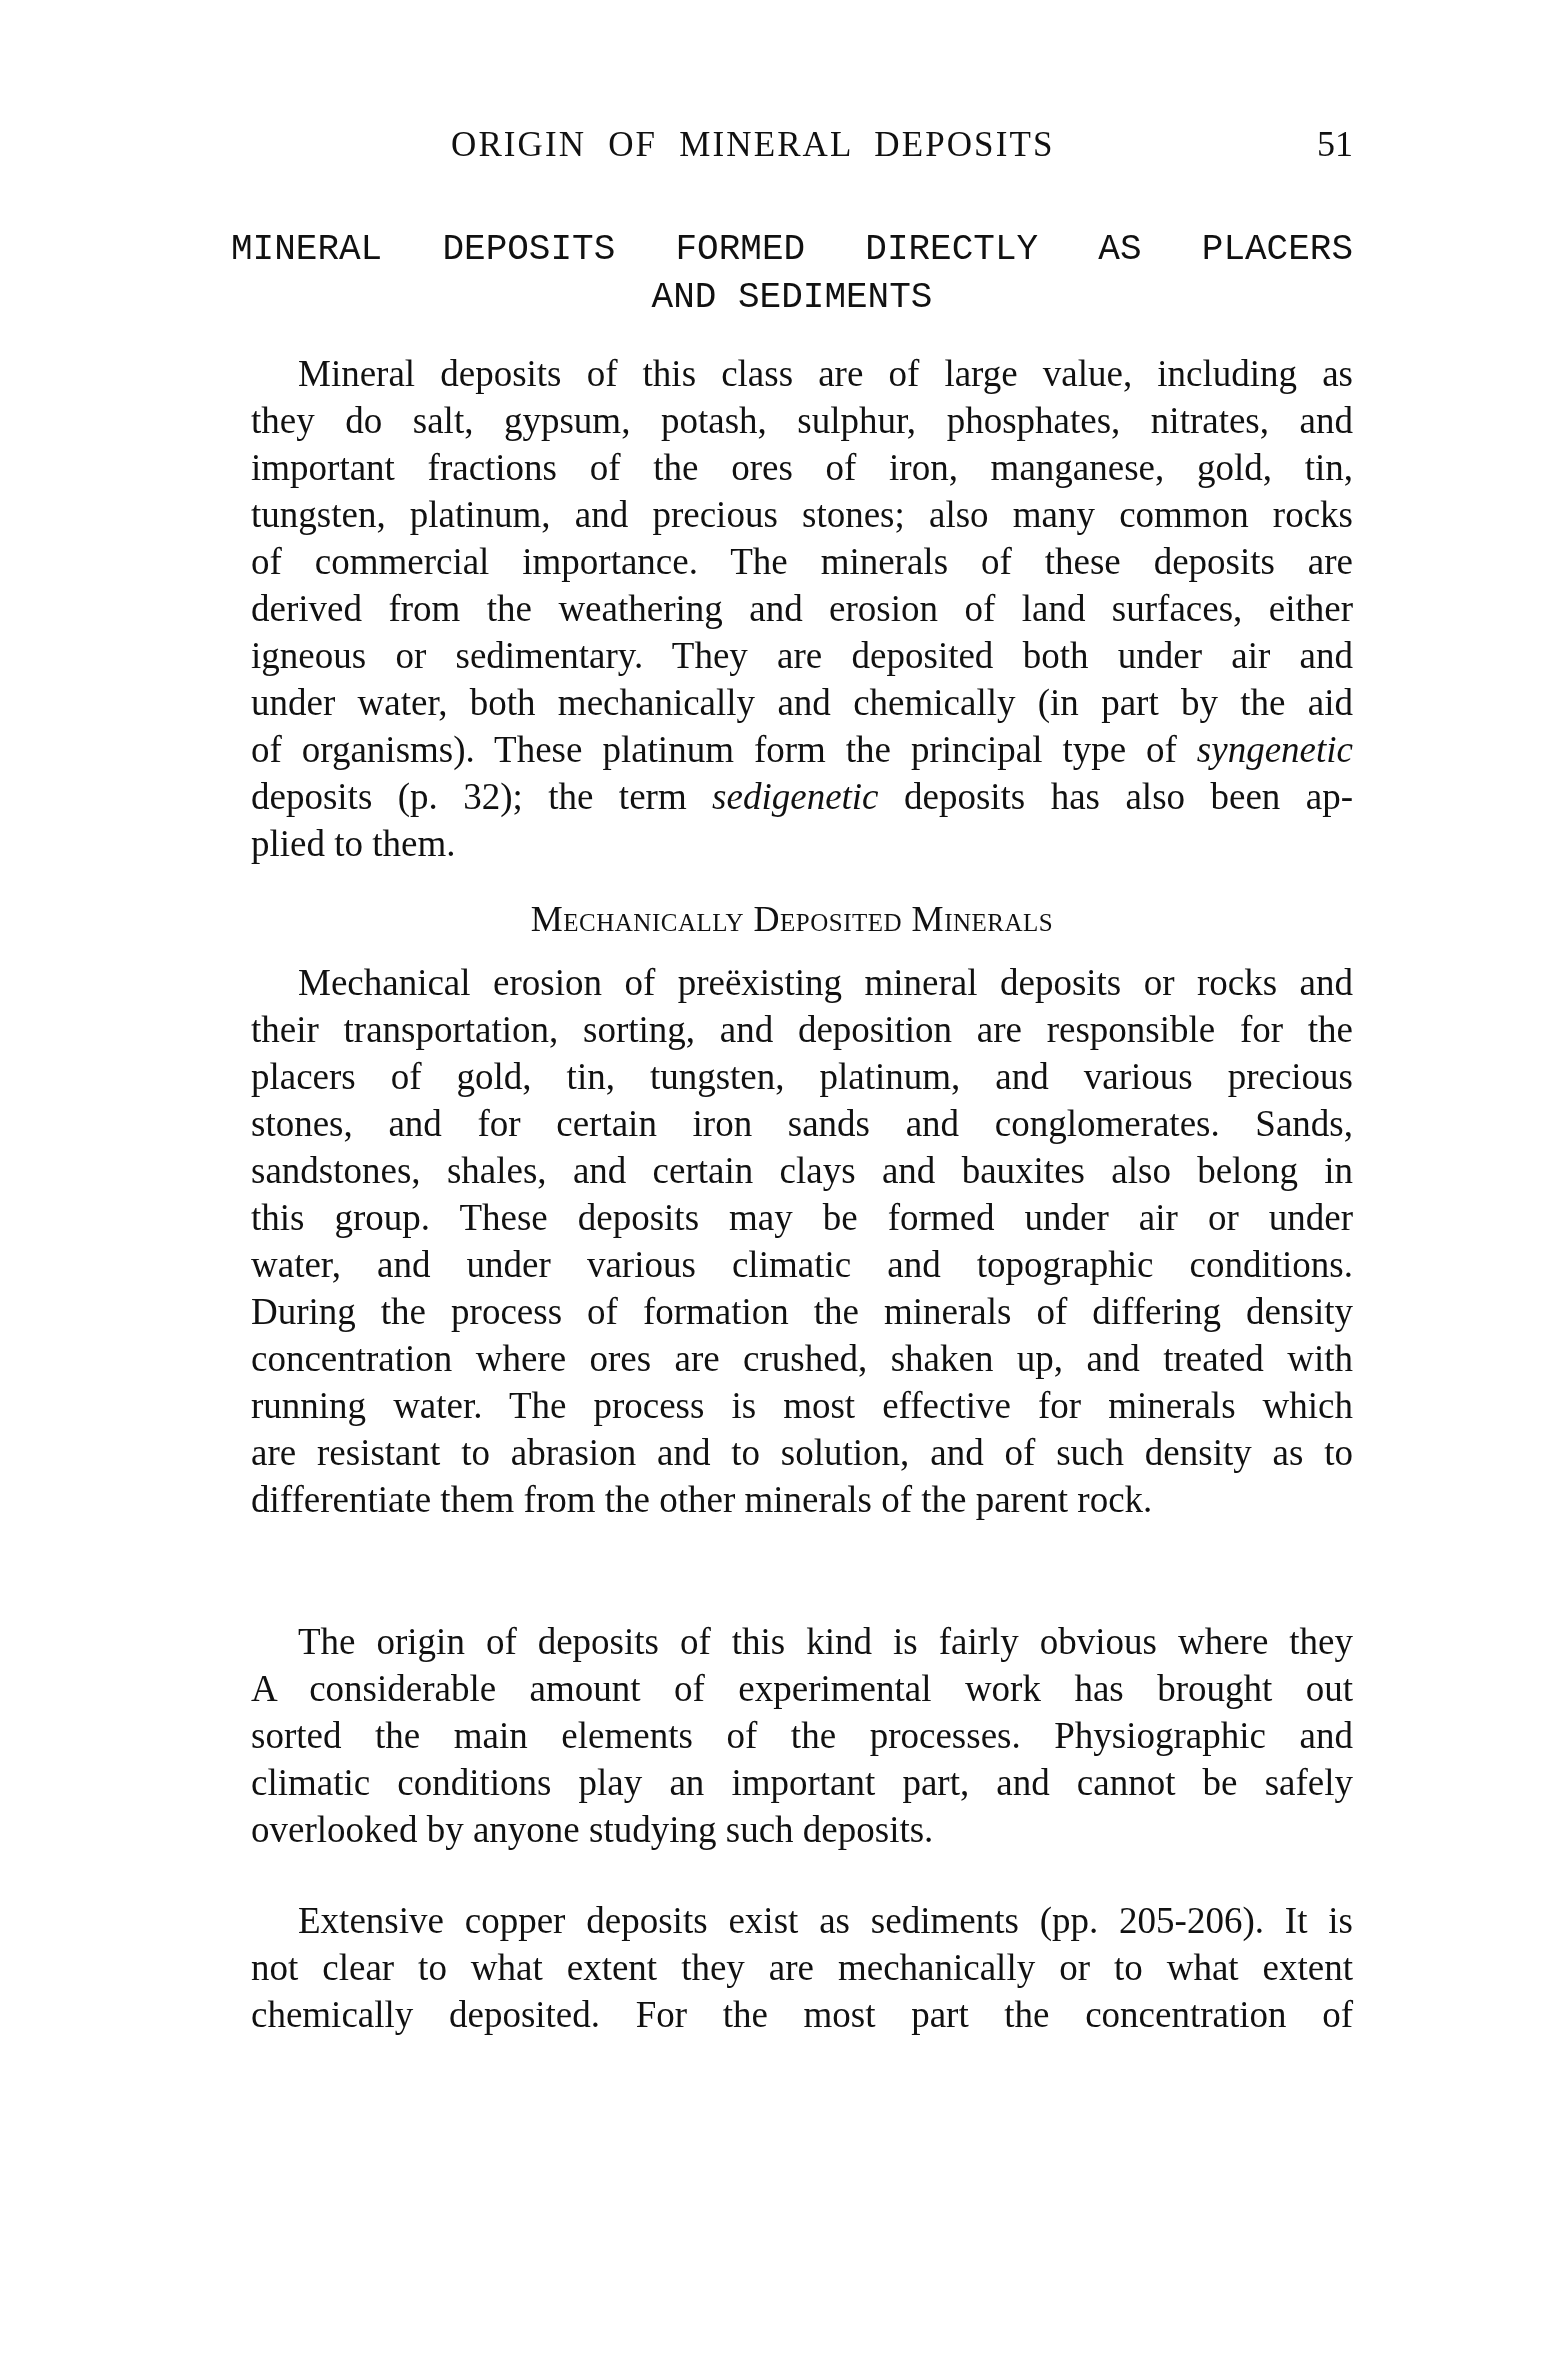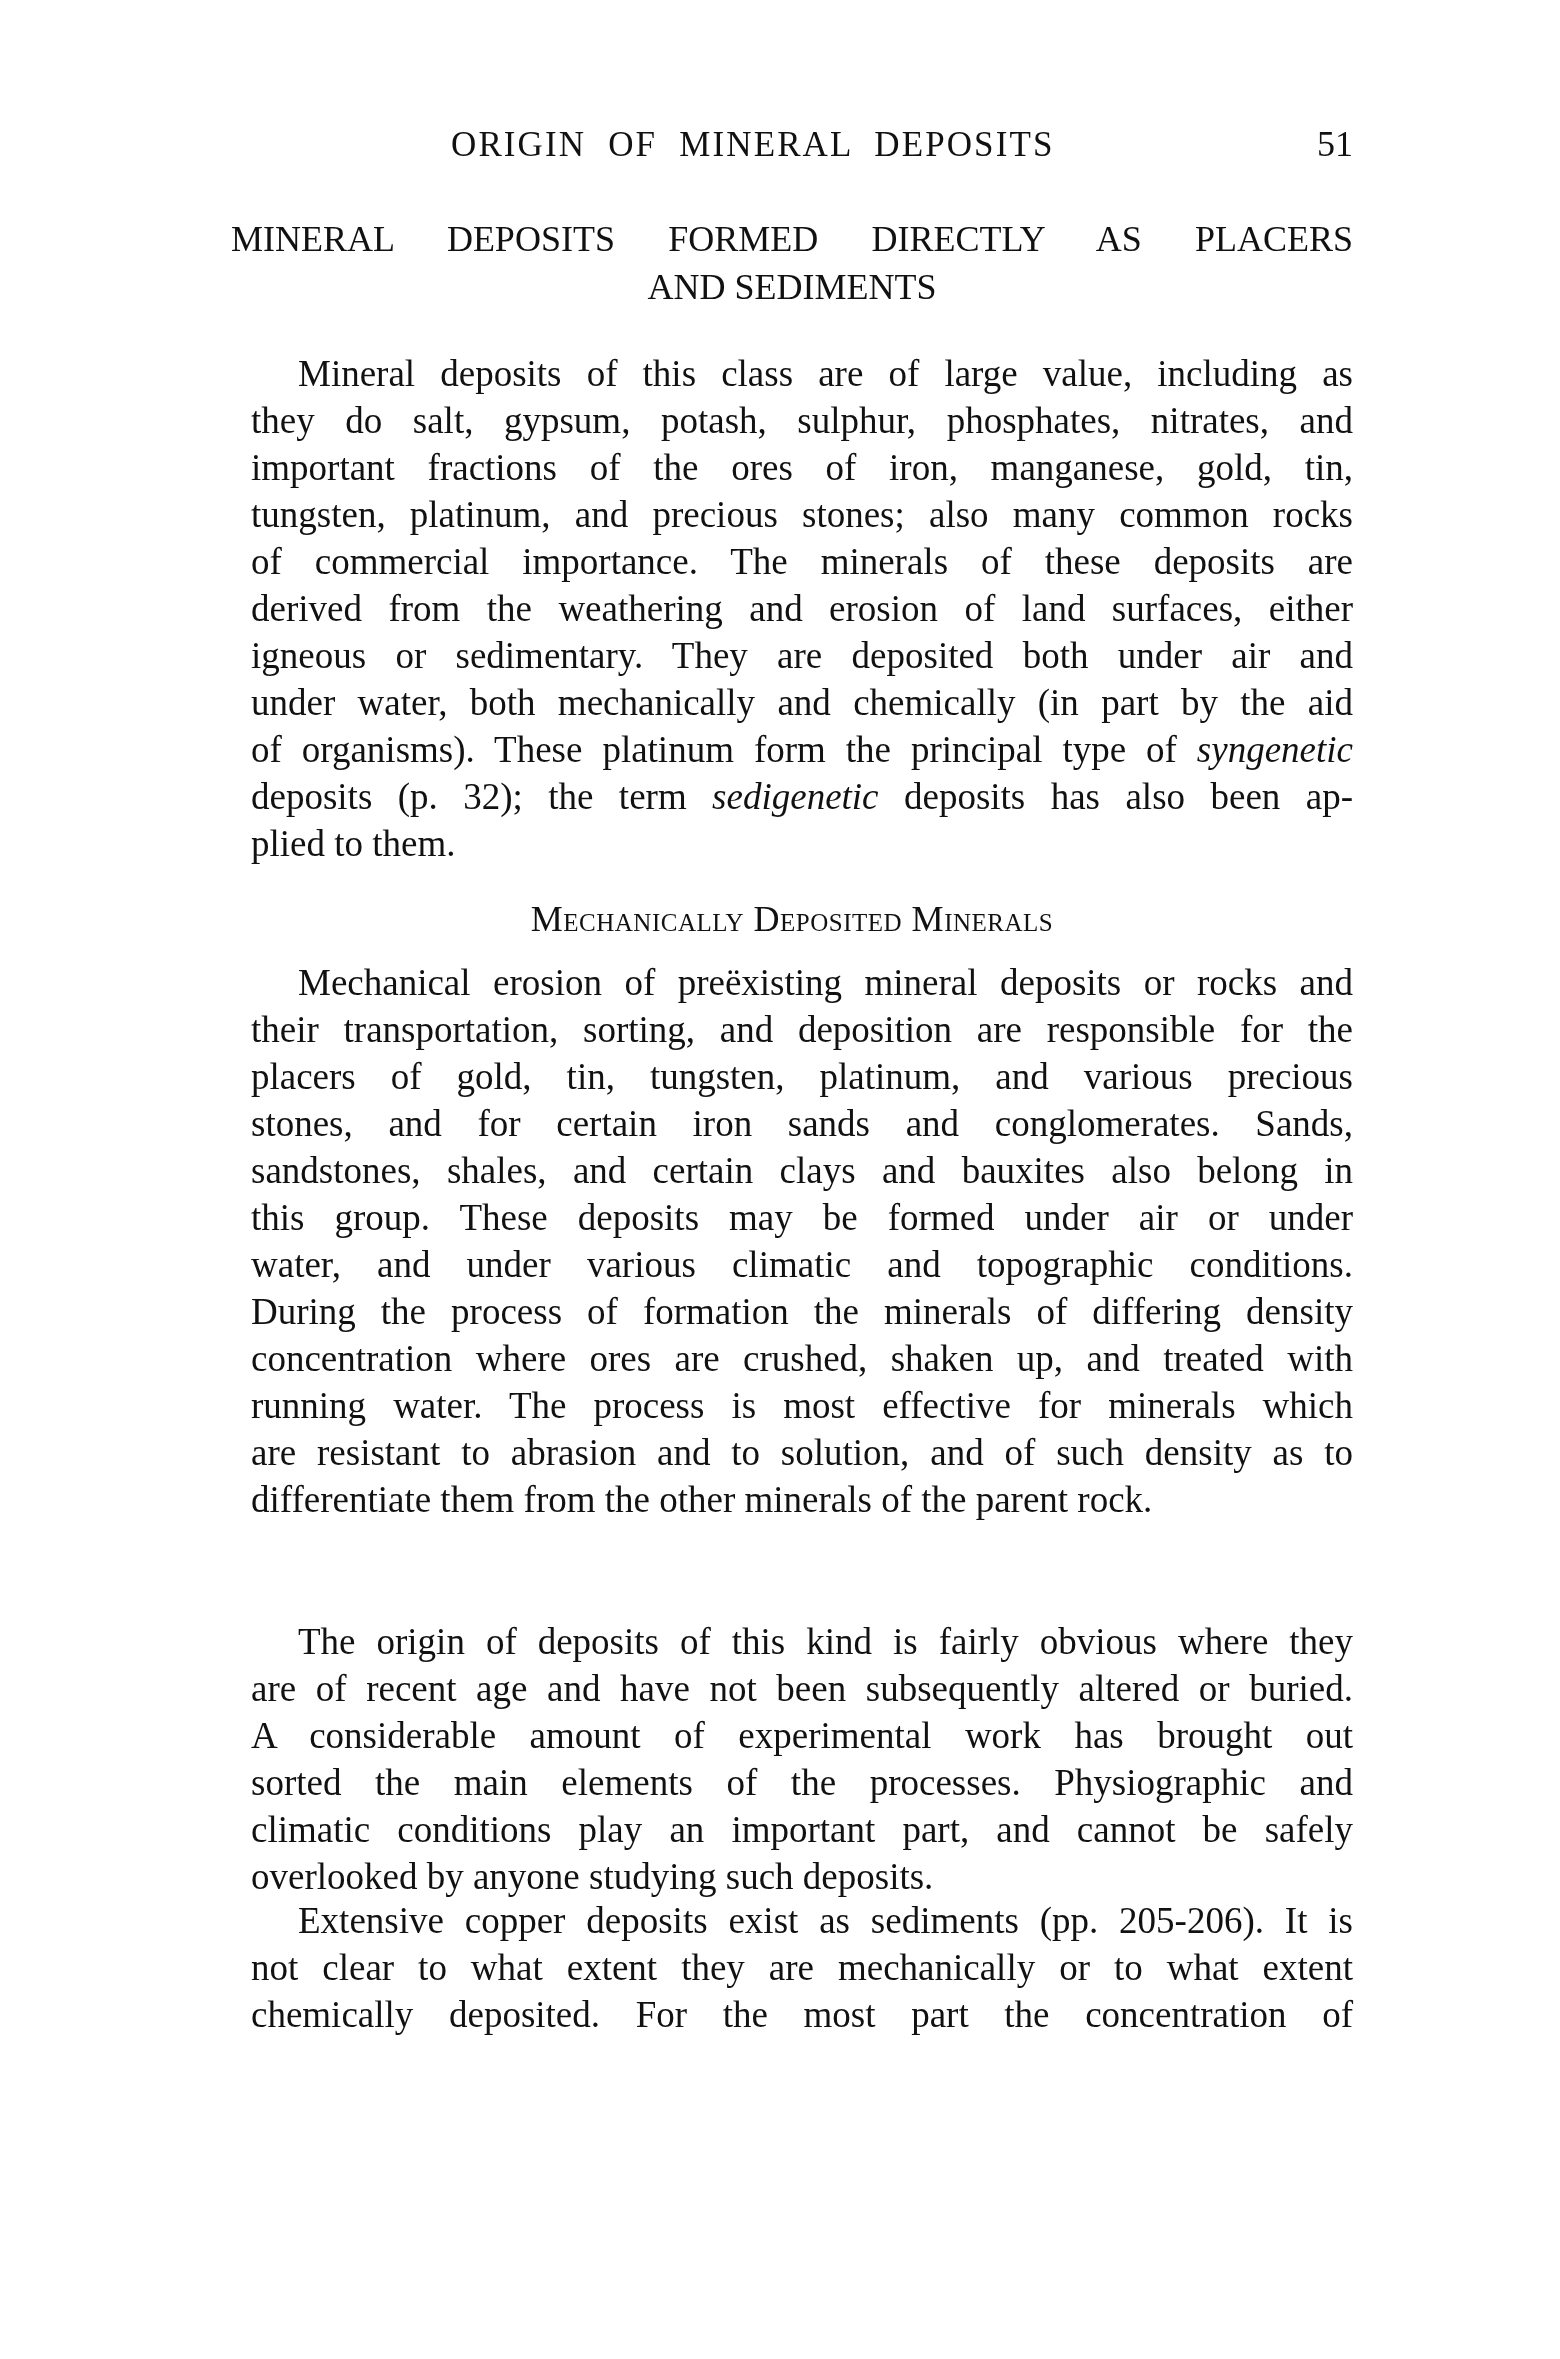--- a/index.html
+++ b/index.html
@@ -45,22 +45,22 @@
     right: 0;
     top: 0;
     font-size: 36px;
     line-height: 47px;
     font-family: "Liberation Serif", serif;
   }
   .chapter-heading {
     position: absolute;
     left: 231px;
     width: 1122px;
-    top: 215px;
-    font-family: Liberation Serif, serif;
+    top: 226px;
+    font-family: Liberation Mono, monospace;
     font-size: 36px;
     line-height: 48px;
   }
   .chapter-heading .hline {
     display: block;
     white-space: nowrap;
     text-align: center;
   }
   .chapter-heading .hline.justify {
     text-align: justify;
@@ -152,21 +152,20 @@
       <span class="line"><span>water, and under various climatic and topographic conditions.</span></span>
       <span class="line"><span>During the process of formation the minerals of differing density</span></span>
       <span class="line"><span>concentration where ores are crushed, shaken up, and treated with</span></span>
       <span class="line"><span>running water. The process is most effective for minerals which</span></span>
       <span class="line"><span>are resistant to abrasion and to solution, and of such density as to</span></span>
       <span class="line last"><span>differentiate them from the other minerals of the parent rock.</span></span>
     </div>
 
   <div class="body-block" id="para-3">
       <span class="line indent"><span>The origin of deposits of this kind is fairly obvious where they</span></span>
-      <span class="line"><span>are of recent age and have not been subsequently altered or buried.</span></span>
       <span class="line"><span>A considerable amount of experimental work has brought out</span></span>
       <span class="line"><span>sorted the main elements of the processes. Physiographic and</span></span>
       <span class="line"><span>climatic conditions play an important part, and cannot be safely</span></span>
       <span class="line last"><span>overlooked by anyone studying such deposits.</span></span>
     </div>
 
   <div class="body-block" id="para-4">
       <span class="line indent"><span>Extensive copper deposits exist as sediments (pp. 205-206). It is</span></span>
       <span class="line"><span>not clear to what extent they are mechanically or to what extent</span></span>
       <span class="line"><span>chemically deposited. For the most part the concentration of</span></span>

